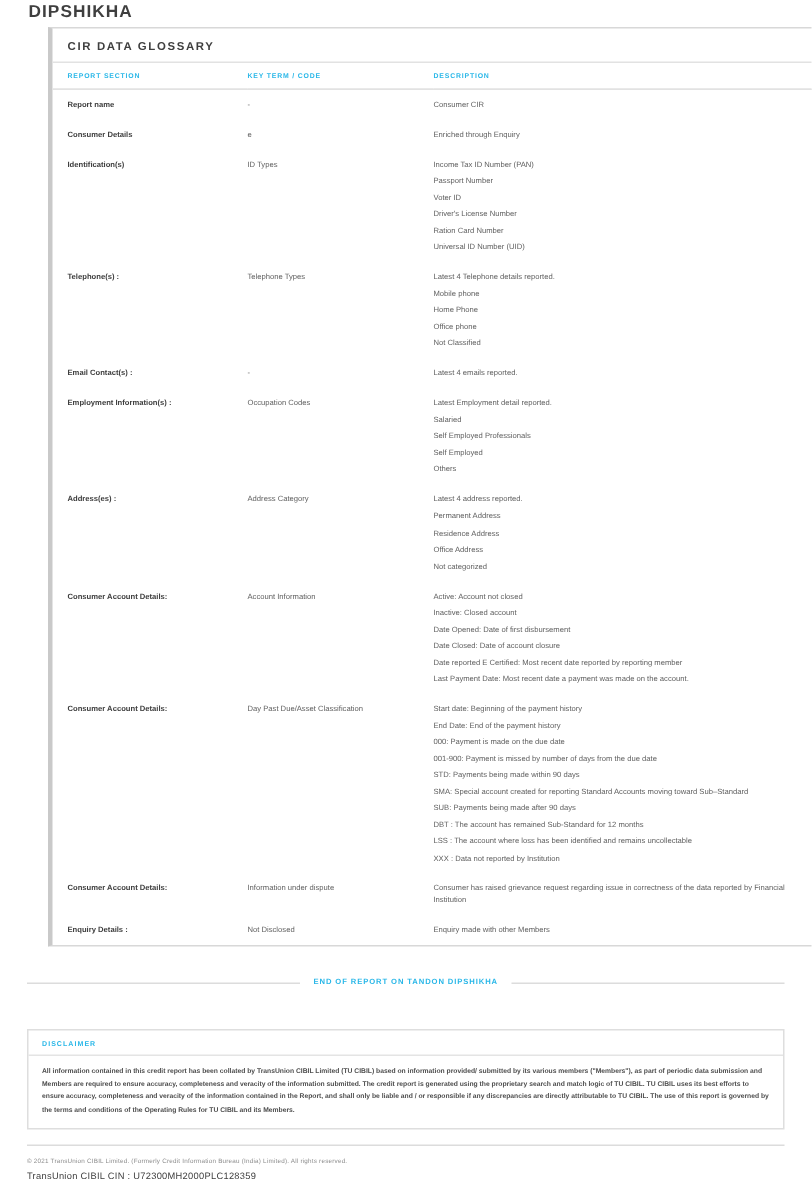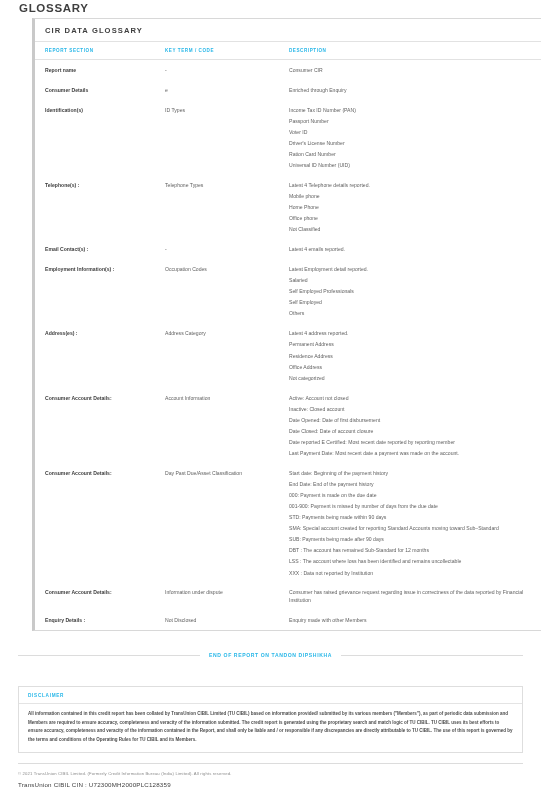--- a/index.html
+++ b/index.html
@@ -174,21 +174,21 @@
     font-size: 6.2px;
     color: #3d3d3d;
     letter-spacing: 0.2px;
   }
 </style>
 </head>
 <body>
 
 <div class="page">
 
-  <div class="page-title">GLOSSARY</div>
+  <div class="page-title">DIPSHIKHA</div>
 
   <div class="glossary-card">
     <div class="card-title">CIR DATA GLOSSARY</div>
 
     <table class="glossary">
       <colgroup>
         <col class="col-a">
           <col class="col-b">
           <col class="col-c">
       </colgroup>

